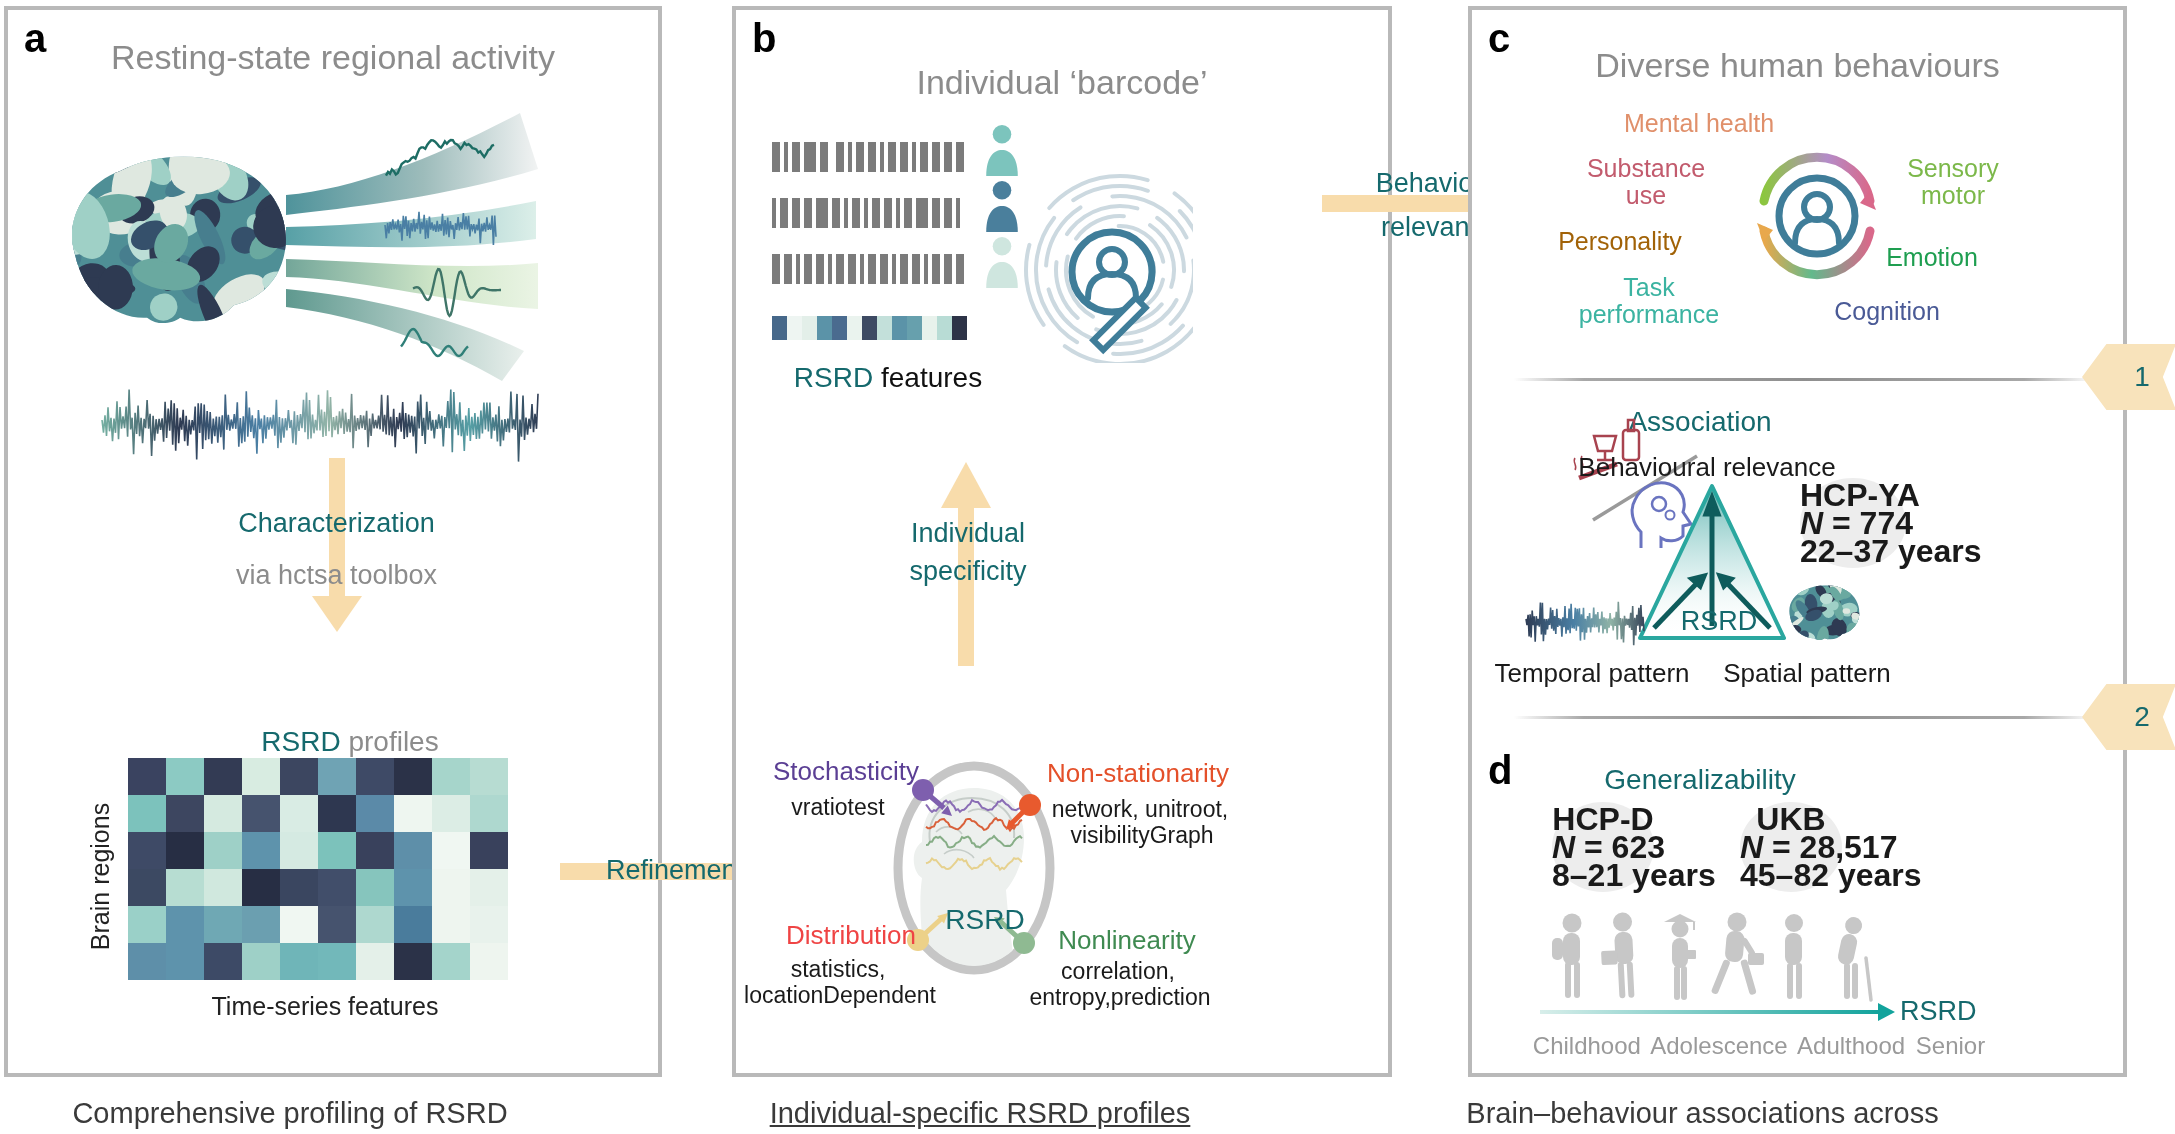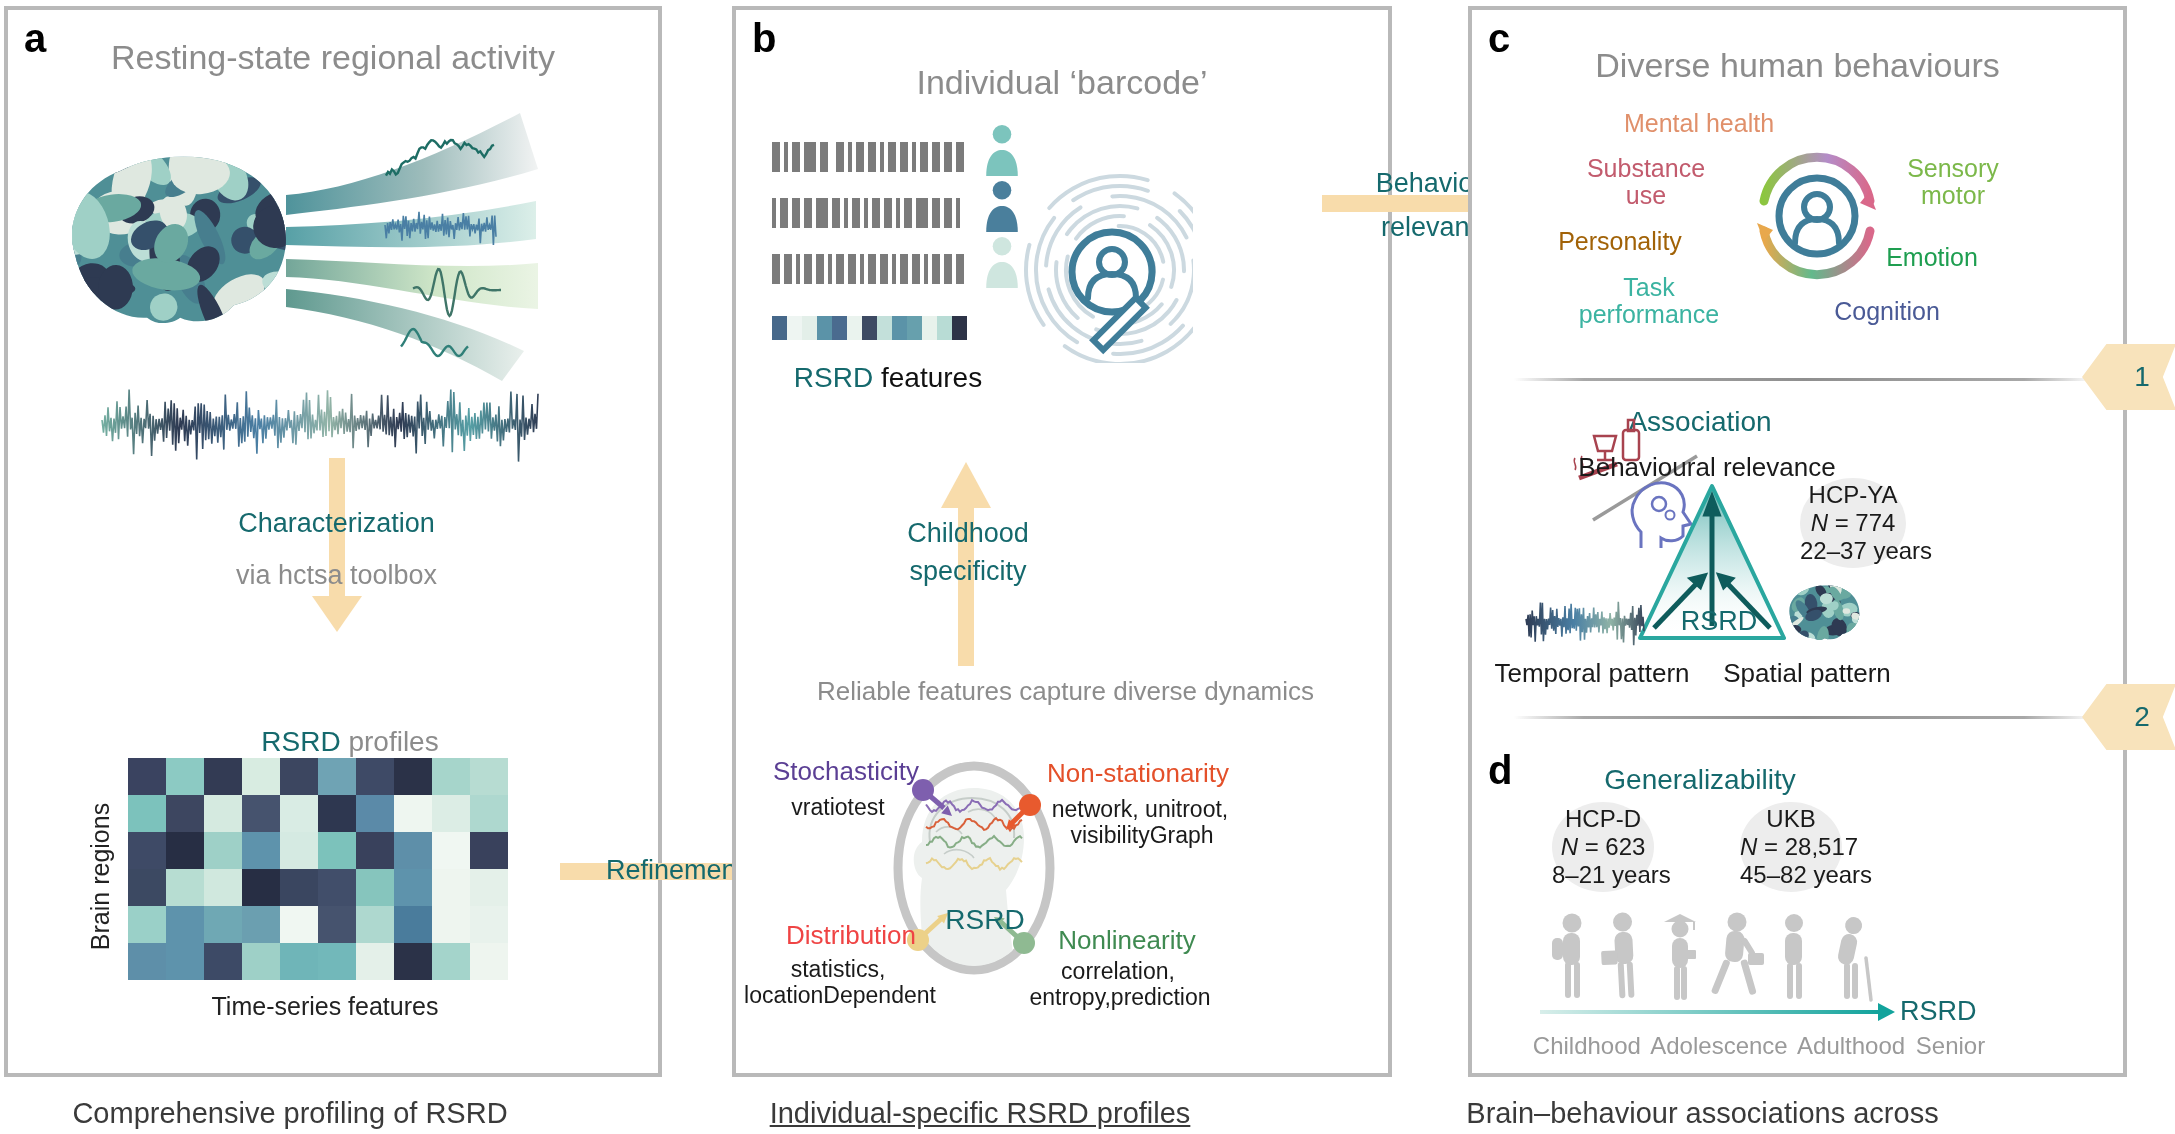--- a/index.html
+++ b/index.html
@@ -32,21 +32,21 @@
   #strip{display:flex;height:24px;}
   #strip div{width:15px;height:100%;}
   .node-title{position:absolute;font-size:26px;text-align:center;width:200px;}
   .node-items{position:absolute;font-size:23px;color:#1a1a1a;text-align:center;width:200px;}
   
   .beh{position:absolute;font-size:25px;text-align:center;line-height:27px;width:200px;}
   .divider{position:absolute;height:3px;background:linear-gradient(90deg,rgba(160,160,160,0),#a8a8a8 12%,#8f8f8f 50%,#a8a8a8 88%,rgba(160,160,160,0));}
   .badge{position:absolute;width:94px;height:66px;background:#f8e3bb;
          clip-path:polygon(26% 0%,100% 0%,86% 50%,100% 100%,26% 100%,0% 50%);
          font-size:28px;color:#15696d;line-height:66px;text-align:center;text-indent:26px;}
-  .cohort{position:absolute;text-align:center;font-size:24px;line-height:28px;white-space:nowrap;}
+  .cohort{position:absolute;text-align:center;font-size:32px;line-height:28px;white-space:nowrap;font-weight:bold;}
   .cohort .bg{position:absolute;left:0;top:0;width:100%;height:100%;background:#ededed;border-radius:50%;}
   .cohort .txt{position:relative;padding-top:3px;}
   .stage-arrow{position:absolute;height:4px;background:linear-gradient(90deg,#d8eeea,#12a39c);}
   .stage-head{position:absolute;width:0;height:0;border-top:9px solid transparent;border-bottom:9px solid transparent;border-left:17px solid #12a39c;}
   .sec-title{position:absolute;font-size:28px;color:#15696d;text-align:center;}
   .dark-label{position:absolute;font-size:26px;color:#1a1a1a;text-align:center;}
 </style>
 </head>
 <body>
 
@@ -443,24 +443,23 @@
       <circle cx="76" cy="66" r="40" fill="#fff" stroke="#3f7d99" stroke-width="7"></circle>
       <circle cx="76" cy="56" r="13" fill="none" stroke="#3f7d99" stroke-width="6"></circle>
       <path d="M52,92 C52,74 62,68 76,68 C90,68 100,74 100,92" fill="none" stroke="#3f7d99" stroke-width="6" stroke-linecap="round"></path>
       <g transform="rotate(45 104 96)">
           <rect x="98" y="96" width="14" height="60" fill="#fff" stroke="#3f7d99" stroke-width="6"></rect>
         </g>
     </svg>
 
     <div class="tan-shaft" style="left:222px;top:498px;width:16px;height:158px;"></div>
     <div class="abs tri-up" style="left:205px;top:452px;"></div>
-    <div class="abs center teal" style="left:95px;width:260px;top:508px;font-size:27px;">Childhood</div>
+    <div class="abs center teal" style="left:95px;width:260px;top:508px;font-size:27px;">Individual</div>
     <div class="abs center teal" style="left:95px;width:260px;top:546px;font-size:27px;">specificity</div>
 
-    <div class="abs center gray" style="left:0;right:0;top:666px;font-size:26px;">Reliable features capture diverse dynamics</div>
 
     <svg class="abs" style="left:128px;top:736px;" width="224" height="244" viewBox="0 0 224 244">
       <defs>
           <clipPath id="ringClip">
             <ellipse cx="110" cy="122" rx="72" ry="98"></ellipse>
           </clipPath>
         </defs>
       <ellipse cx="110" cy="122" rx="76" ry="102" fill="none" stroke="#c6c6c6" stroke-width="9"></ellipse>
       <g clip-path="url(#ringClip)">
         <path d="M62,228 C58,190 54,160 58,132 C48,126 46,104 58,96 C58,62 80,42 110,42 C140,42 160,62 160,92 C160,114 152,132 142,144 C144,172 148,200 152,228 Z" fill="#edf0ee"></path>

